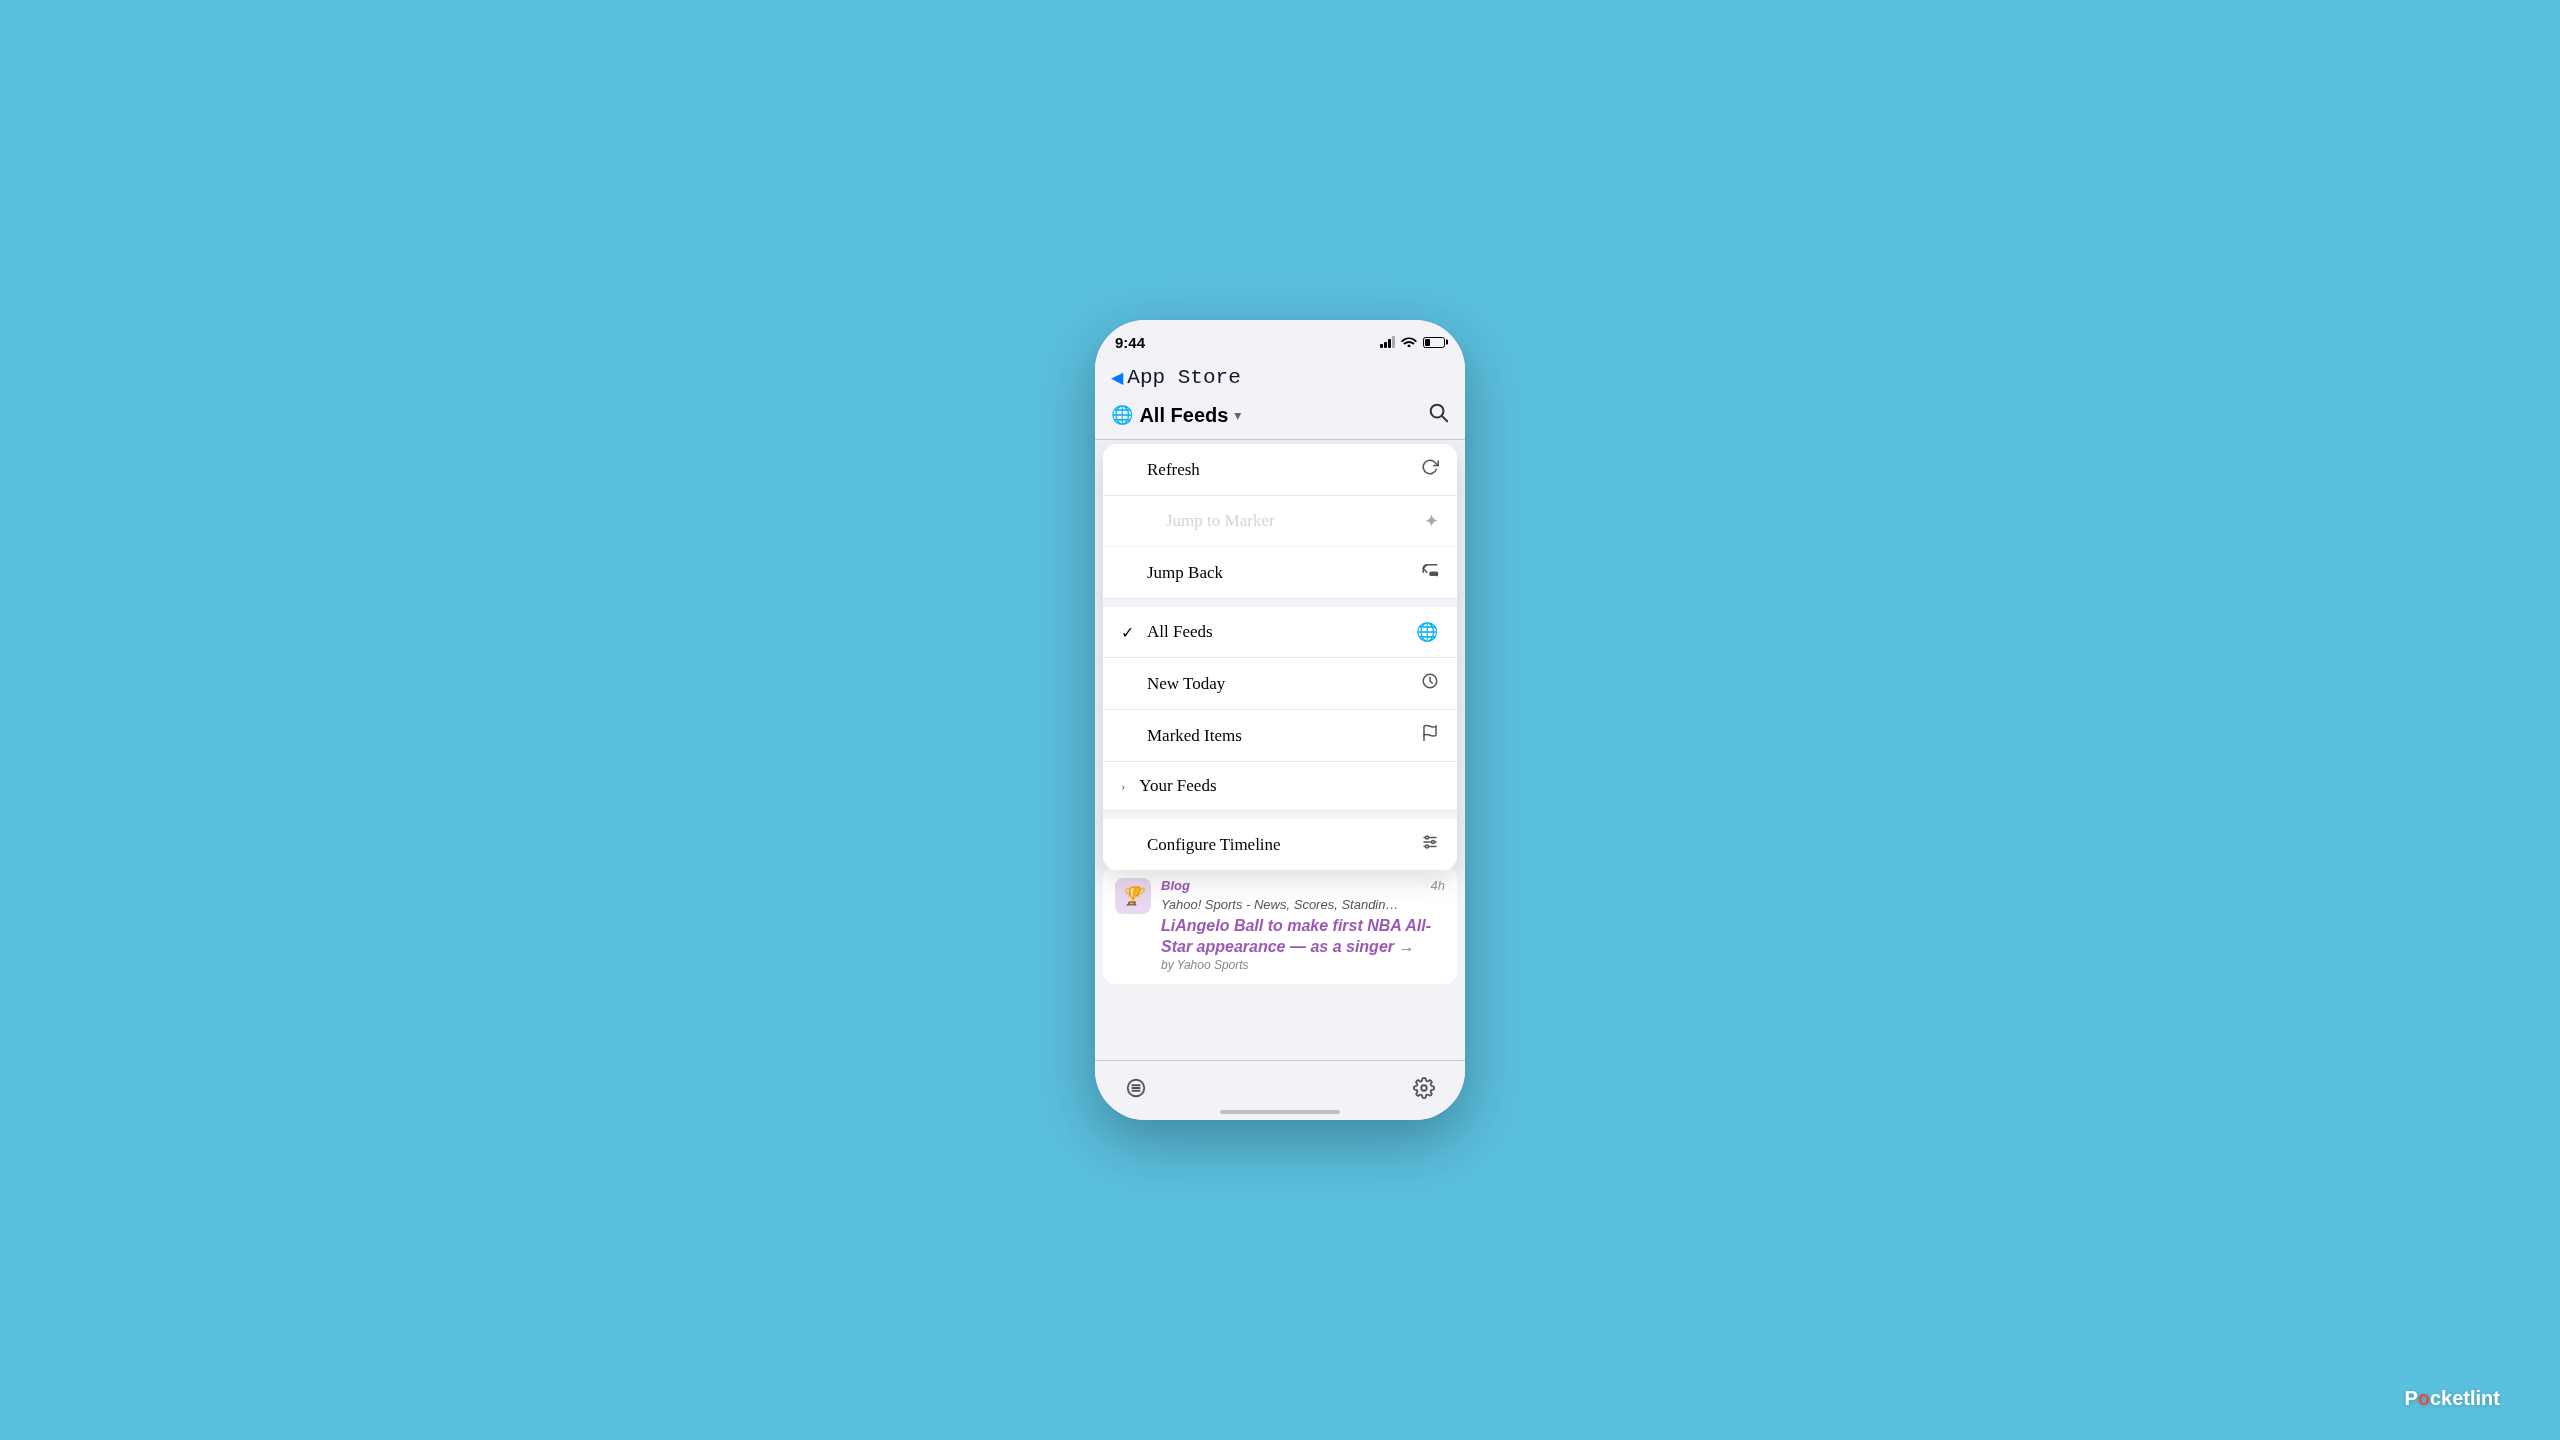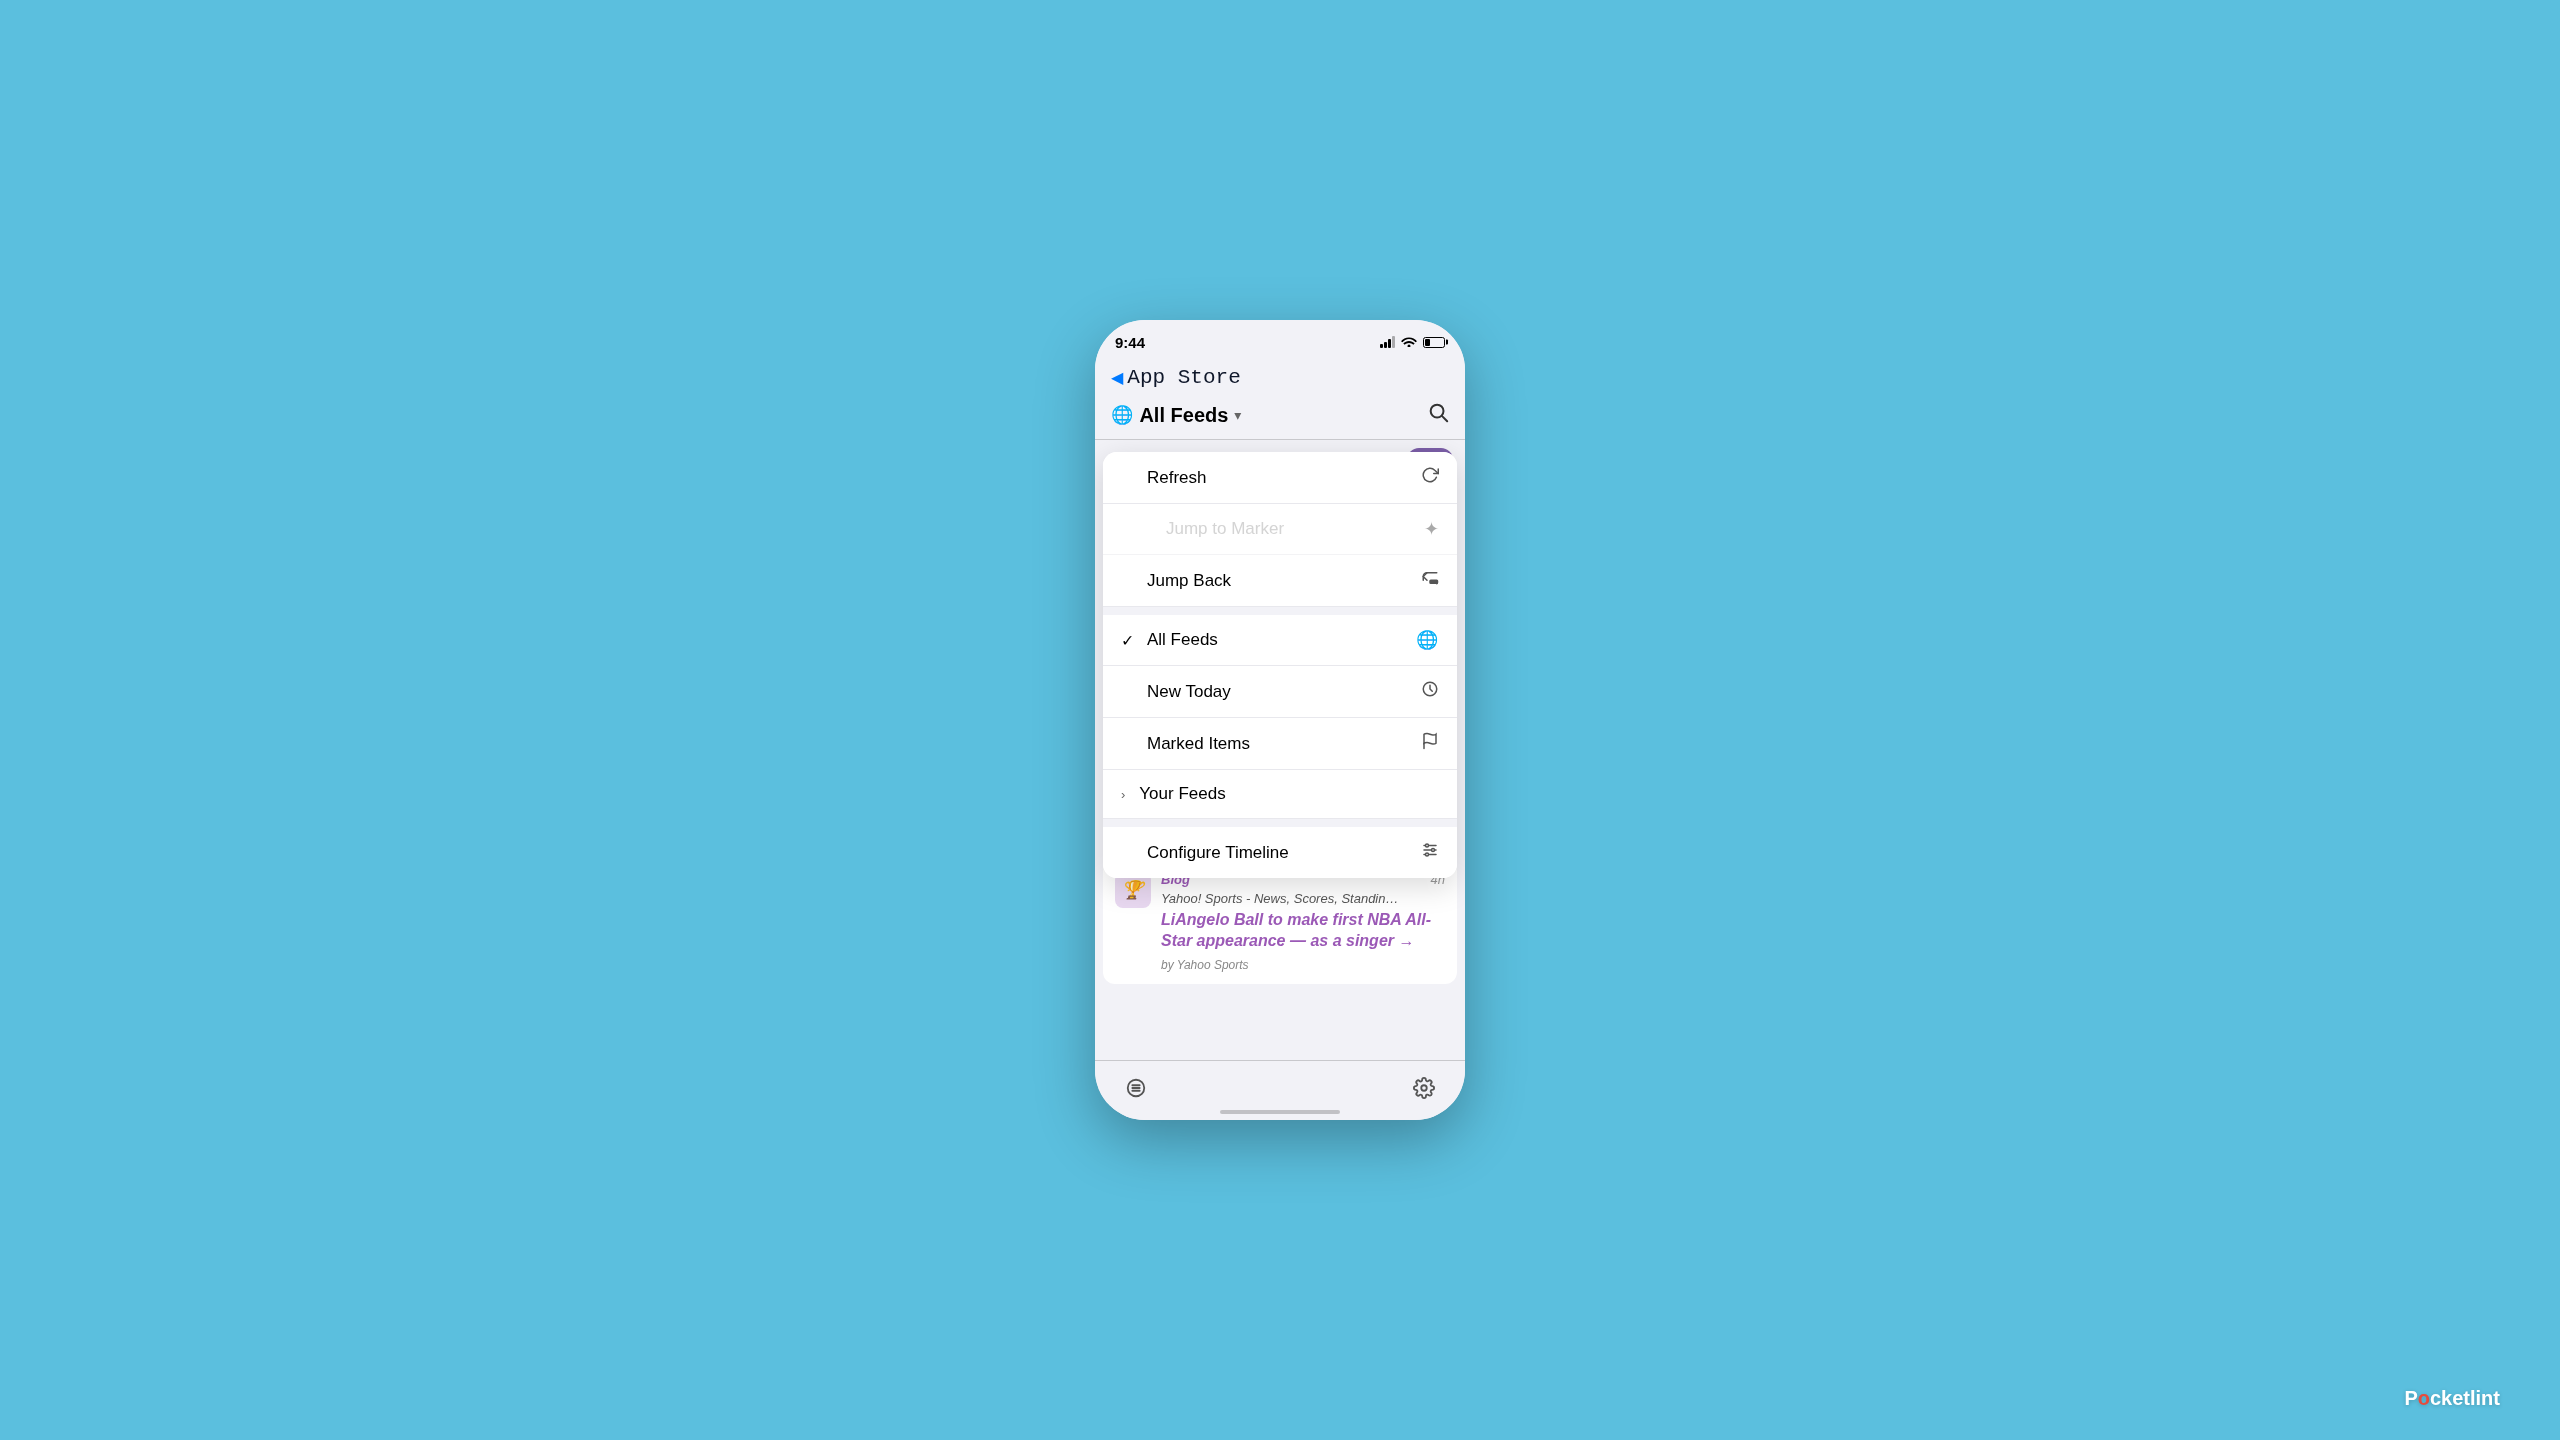--- a/index.html
+++ b/index.html
@@ -173,28 +173,29 @@
       align-items: center;
       gap: 4px;
       color: #fff;
       font-size: 14px;
       font-weight: 600;
     }
 
     
     .dropdown-menu {
       position: absolute;
-      top: 12px;
+      top: 4px;
       left: 8px;
       right: 8px;
       background: #fff;
       border-radius: 14px;
       box-shadow: 0 8px 30px rgba(0,0,0,0.15);
       overflow: hidden;
       z-index: 100;
+      font-family: Liberation Serif, serif;
     }
 
     .menu-item {
       display: flex;
       align-items: center;
       justify-content: space-between;
       padding: 14px 18px;
       border-bottom: 0.5px solid #e8e8ed;
       cursor: pointer;
       background: #fff;
@@ -284,21 +285,21 @@
     .blog-title {
       font-size: 16px;
       font-weight: 600;
       color: #9b59b6;
       line-height: 1.3;
     }
 
     .blog-byline {
       font-size: 12px;
       color: #888;
-      margin-top: 6px;
+      margin-top: 0;
     }
 
     .blog-avatar {
       width: 36px;
       height: 36px;
       background: #e8d8f0;
       border-radius: 8px;
       margin-right: 10px;
       flex-shrink: 0;
       display: flex;

